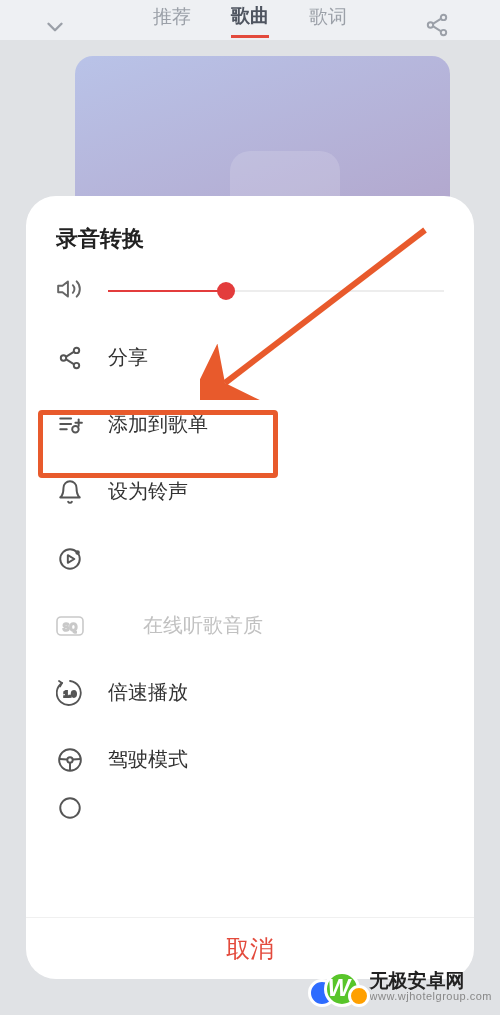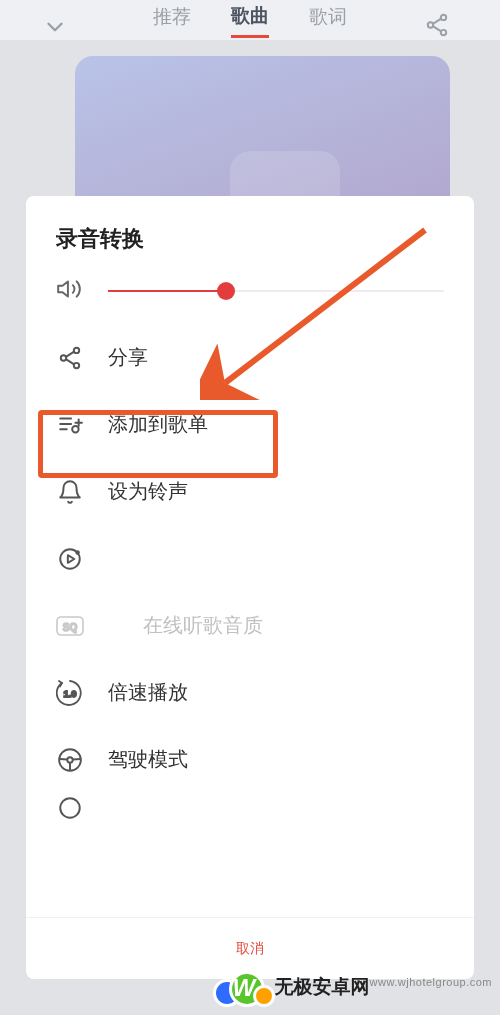--- a/index.html
+++ b/index.html
@@ -60,21 +60,21 @@
       background: rgba(255,255,255,0.15);
       border-radius: 20px;
     }
     .sheet {
       position: absolute;
       top: 196px;
       left: 26px;
       right: 26px;
       bottom: 36px;
       background: #fff;
-      border-radius: 8px;
+      border-radius: 30px;
       padding: 28px 0 0 0;
       display: flex;
       flex-direction: column;
       overflow: hidden;
     }
     .sheet-title {
       font-size: 22px;
       font-weight: 600;
       color: #222;
       padding: 0 30px 22px 30px;
@@ -140,21 +140,21 @@
       height: 30px;
       min-height: 30px;
       overflow: hidden;
     }
     .cancel-btn {
       height: 62px;
       border-top: 1px solid #f0f0f0;
       display: flex;
       align-items: center;
       justify-content: center;
-      font-size: 14px;
+      font-size: 24px;
       color: #e34a3c;
       font-weight: 500;
     }
     .highlight-box {
       position: absolute;
       border: 5px solid #e85a2c;
       border-radius: 4px;
       pointer-events: none;
       z-index: 10;
     }
@@ -188,21 +188,21 @@
     .wm-w {
       position: absolute;
       left: 20px;
       top: 9px;
       color: #fff;
       font-weight: 900;
       font-size: 24px;
       font-style: italic;
       letter-spacing: -1px;
     }
-    .wm-text { display:flex; flex-direction:row; line-height:1.05; margin-left:2px; }
+    .wm-text { display:flex; flex-direction:column; line-height:1.05; margin-left:2px; }
     .wm-text .big { font-size:19px; font-weight:700; color:#222; }
     .wm-text .small { font-size:11px; color:#888; letter-spacing:0.5px; }
   </style>
 </head>
 <body>
 
 <div class="bg-header">
   <span class="chevron">
     <svg width="26" height="26" viewBox="0 0 24 24" fill="none" stroke="#9ba0a8" stroke-width="2.2" stroke-linecap="round" stroke-linejoin="round">
         <polyline points="6 9 12 15 18 9"></polyline>

